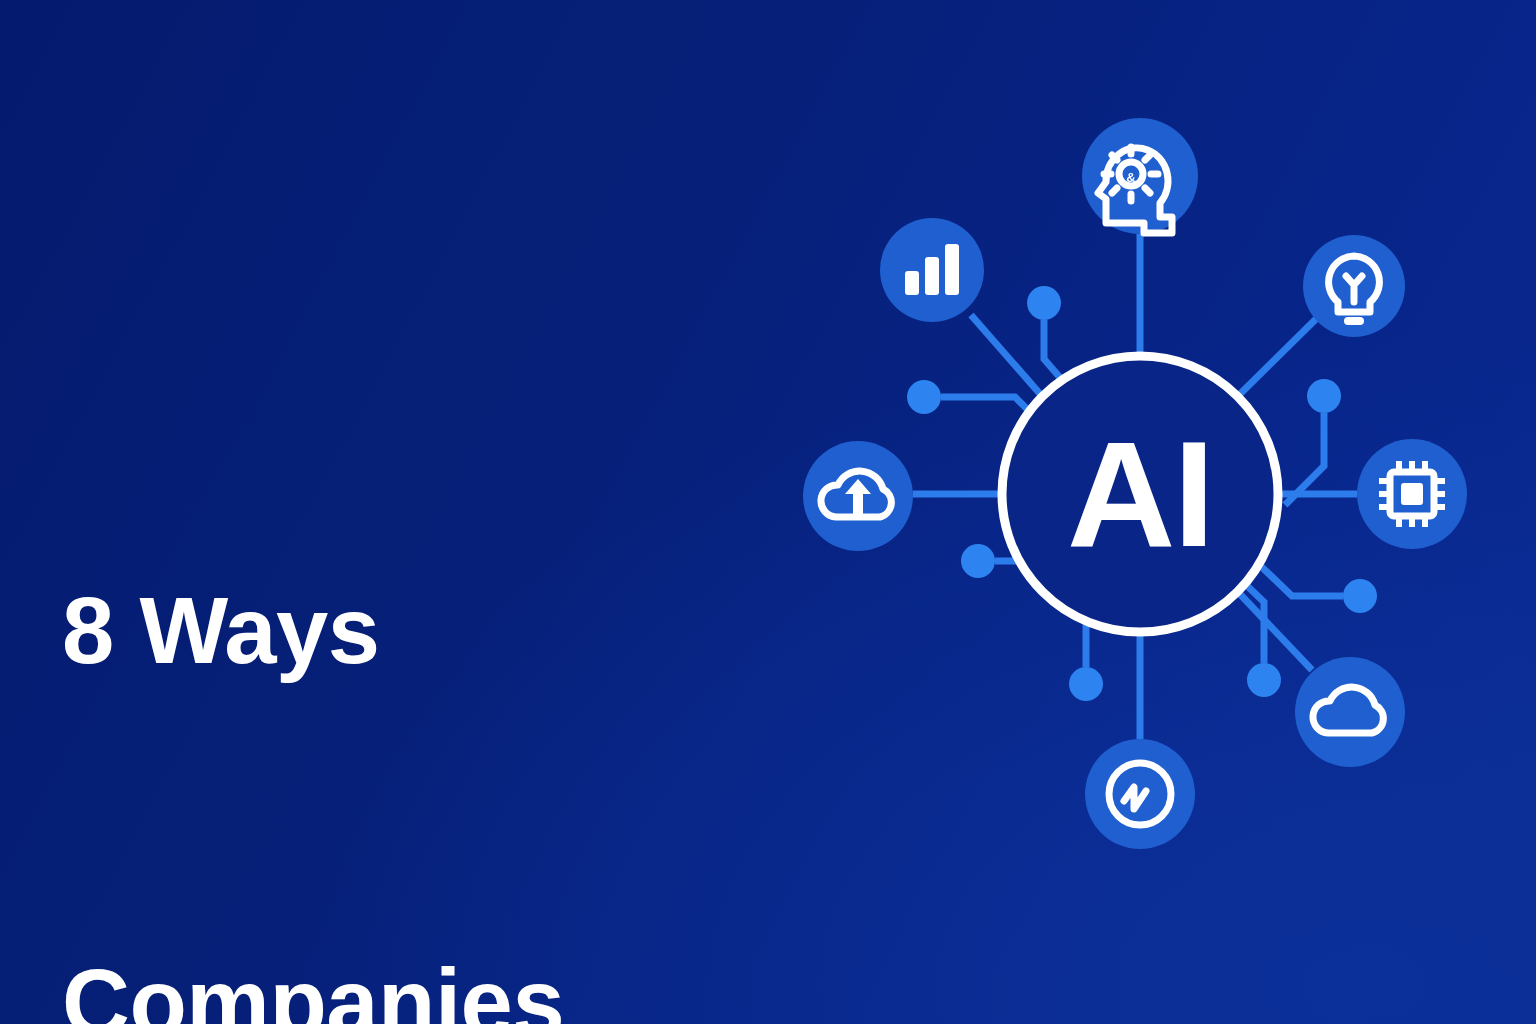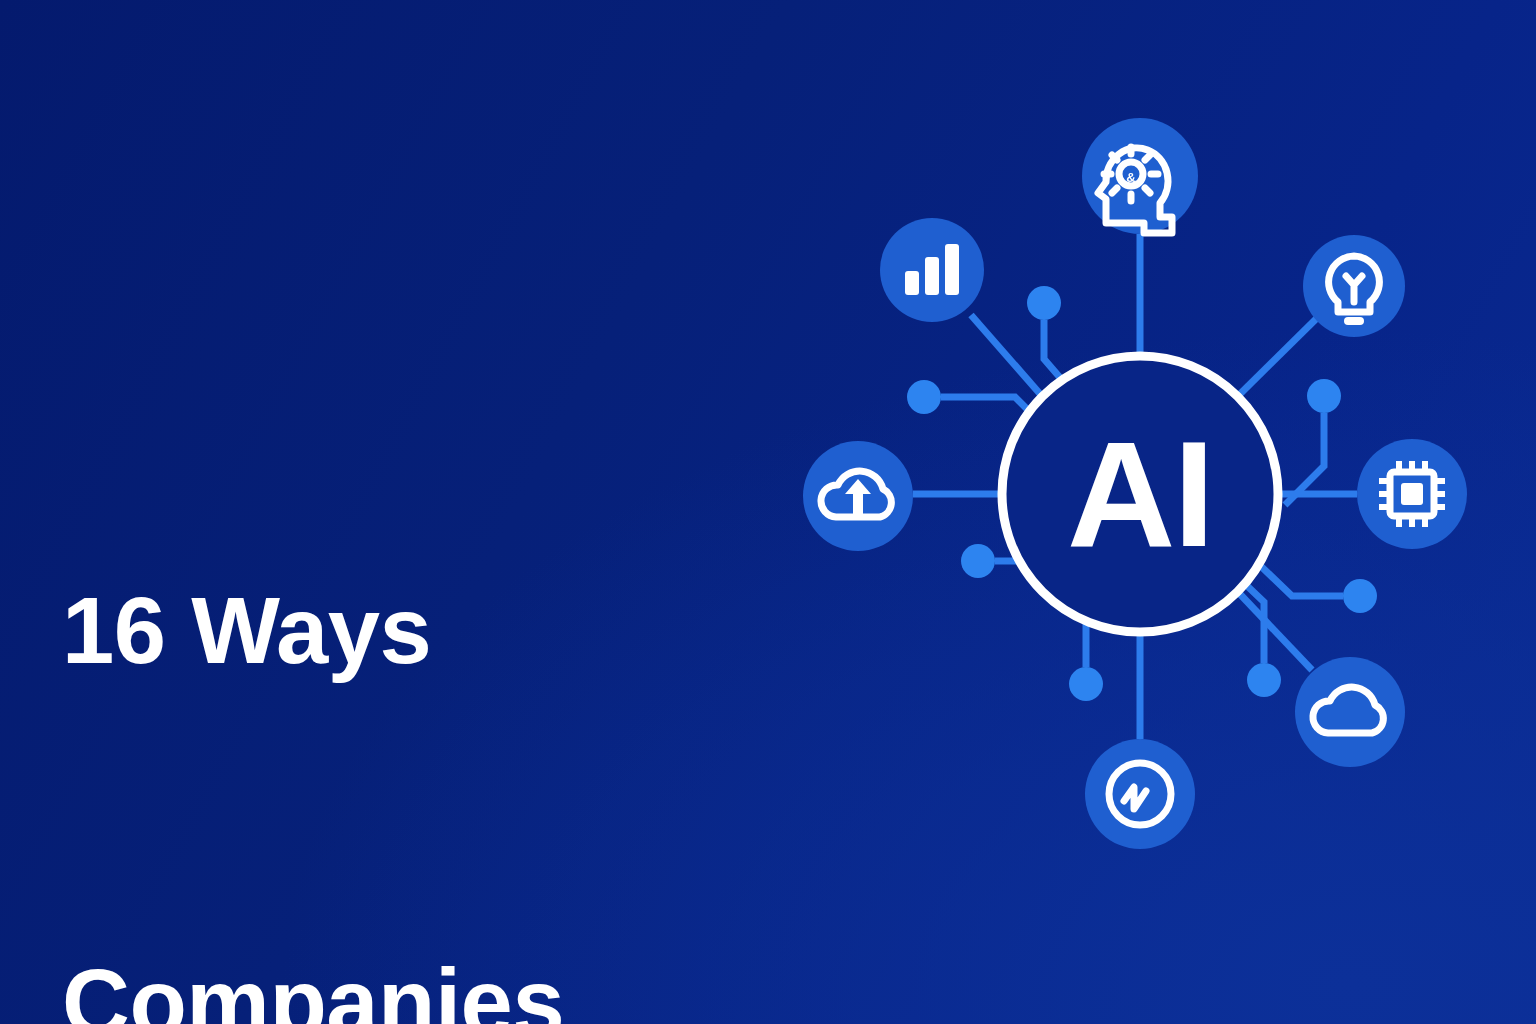--- a/index.html
+++ b/index.html
@@ -64,21 +64,21 @@
   .hub { fill: #1f5fd0; }
   .glyph { fill: none; stroke: #ffffff; stroke-width: 7; stroke-linecap: round; stroke-linejoin: round; }
   .glyph-fill { fill: #ffffff; }
 </style>
 </head>
 <body>
 
 <div id="banner">
 
   <h1 id="headline">
-    <span class="hl-line">16 Ways</span>
+    <span class="hl-line">8 Ways</span>
     <span class="hl-line">Companies</span>
     
     
   </h1>
 
   <div id="graphic">
     <svg viewBox="0 0 720 790" xmlns="http://www.w3.org/2000/svg">
 
       <g>
 

